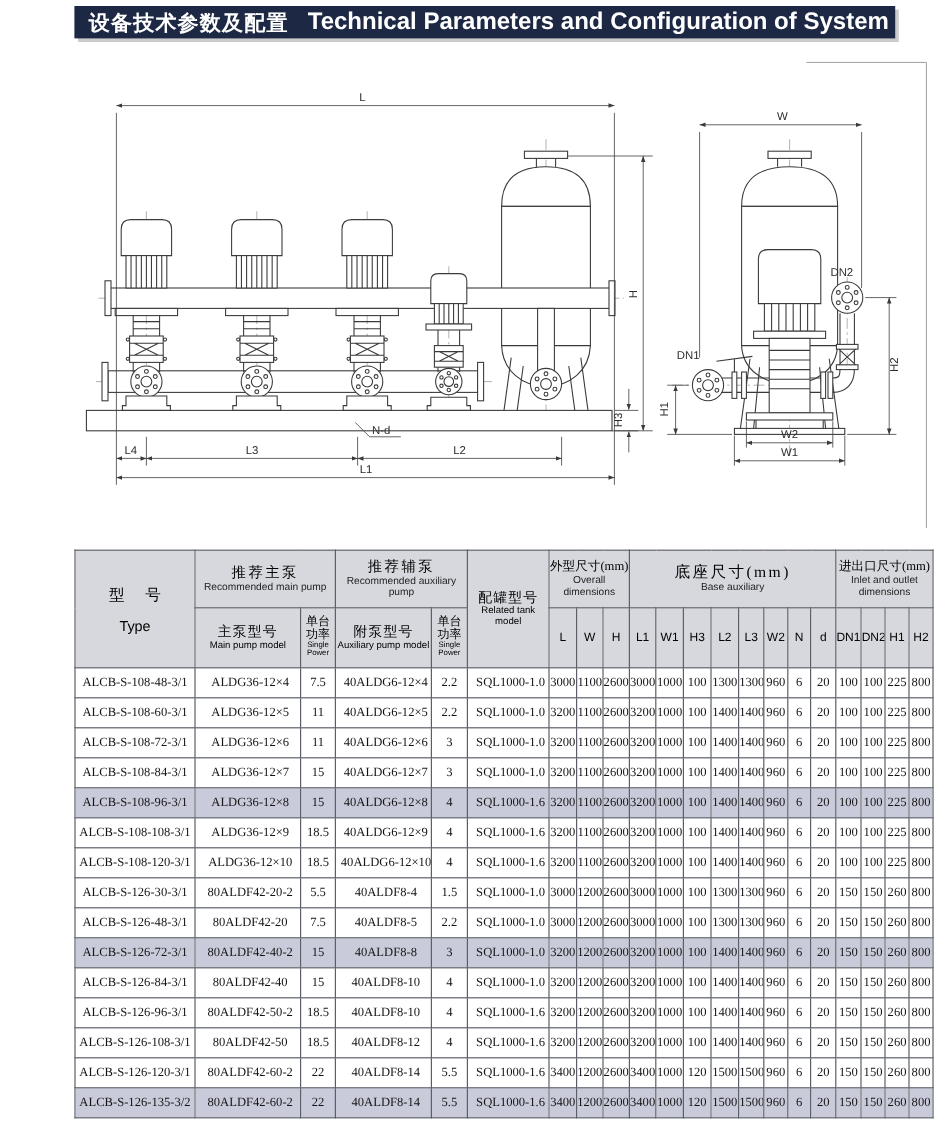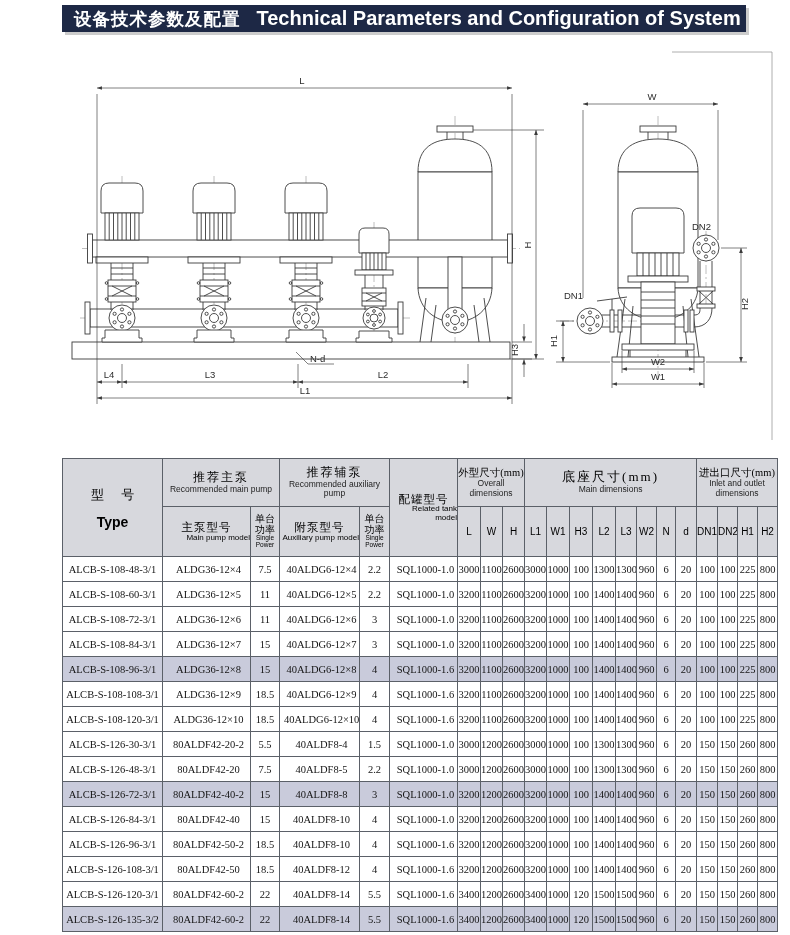--- a/index.html
+++ b/index.html
@@ -34,23 +34,23 @@
   table.params th,table.params td{border:1px solid var(--border);text-align:center;
                vertical-align:middle;padding:0;overflow:hidden;white-space:nowrap;}
   table.params thead th{background:var(--header-bg);font-weight:normal;}
   tr.h1 th{height:48px;}
   tr.h2 th{height:50px;}
   .gzh{display:block;font-family:"Liberation Serif",serif;font-size:12px;letter-spacing:2px;white-space:normal;line-height:1.15;}
   .gzh.big{font-size:13px;}
   .gzh.sm{font-size:10.5px;letter-spacing:0;}
   .gen{display:block;font-size:8.5px;line-height:1.1;white-space:normal;color:#1e1e1e;}
   .tzh{display:block;font-family:"Liberation Serif",serif;font-size:13px;letter-spacing:7px;text-indent:7px;}
-  .ten{display:block;font-size:14px;font-weight:bold;margin-top:10px;}
+  .ten{display:block;font-size:12px;font-weight:normal;margin-top:10px;}
   .szh{display:block;font-family:"Liberation Serif",serif;font-size:11.5px;letter-spacing:1px;white-space:normal;line-height:1.1;}
-  .sen{display:block;font-size:8px;line-height:1.05;white-space:normal;text-align:right;}
+  .sen{display:block;font-size:8px;line-height:1.05;white-space:normal;}
   .pzh{display:block;font-family:"Liberation Serif",serif;font-size:10px;line-height:1.08;white-space:normal;padding:0 3px;text-align:center;}
   .pen{display:block;font-size:6.5px;line-height:1.05;white-space:normal;}
   .dimh{font-size:10px;}
   table.params tbody td{height:25px;font-family:"Liberation Serif",serif;font-size:10.5px;color:#141414;}
   table.params tbody td.ta-l{text-align:center;padding-left:4px;}
   table.params tbody tr.hl td{background:var(--hl-bg);}
 </style>
 </head>
 <body>
 
@@ -299,21 +299,21 @@
         <th rowspan="2">
           <span class="szh">配罐型号</span>
           <span class="sen">Related tank model</span>
         </th>
         <th colspan="3">
           <span class="gzh sm">外型尺寸(mm)</span>
           <span class="gen">Overall dimensions</span>
         </th>
         <th colspan="8">
           <span class="gzh big">底座尺寸(mm)</span>
-          <span class="gen">Main dimensions</span>
+          <span class="gen">Base auxiliary</span>
         </th>
         <th colspan="4">
           <span class="gzh sm">进出口尺寸(mm)</span>
           <span class="gen">Inlet and outlet dimensions</span>
         </th>
       </tr>
       <tr class="h2">
         <th>
           <span class="szh">主泵型号</span>
           <span class="sen">Main pump model</span>

